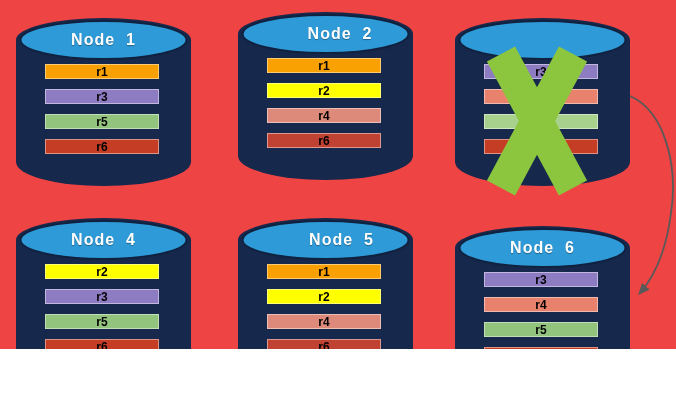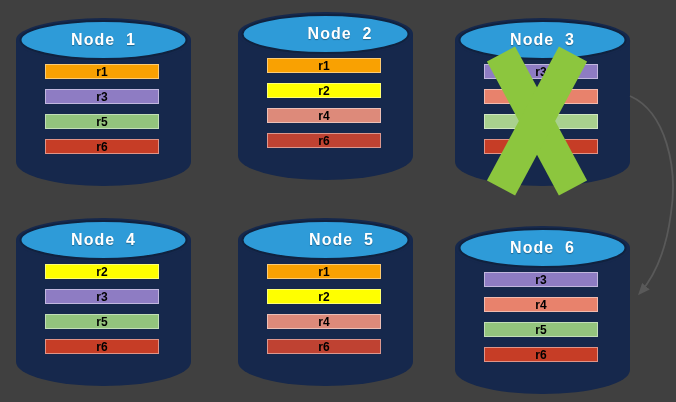--- a/index.html
+++ b/index.html
@@ -1,16 +1,16 @@
 <!DOCTYPE html>
 <html><head>
 <meta charset="utf-8">
 <style>
   html,body{margin:0;padding:0;background:#ffffff;font-family:"Liberation Sans",sans-serif;}
-  .canvas{position:relative;width:676px;height:402px;background:#404040;overflow:hidden;}
+  .canvas{position:relative;width:676px;height:349px;background:#ef4444;overflow:hidden;}
   .node{position:absolute;width:175px;height:180px;}
   .node svg.cyl{position:absolute;left:0;top:0;}
   .node-title{
     position:absolute;left:0;top:17px;width:100%;height:26px;
     text-align:center;color:#ffffff;font-weight:bold;font-size:16px;
     line-height:26px;letter-spacing:1px;white-space:pre;
     text-shadow:0 1px 1px rgba(0,0,0,0.35);
   }
   .bars{position:absolute;left:0;top:0;width:100%;height:100%;}
   .bar{
@@ -57,21 +57,20 @@
       <div class="bar b3" style="background-color: rgb(191, 66, 50);">r6</div>
     </div>
   </div>
 
   <div class="node" style="left:455px;top:10px;">
     <svg class="cyl" width="175" height="180" viewBox="0 0 175 180">
       <path d="M0,30 L0,152 A87.5,24 0 0 0 175,152 L175,30 Z" fill="#16284C"></path>
       <ellipse cx="87.5" cy="30" rx="87.5" ry="22" fill="#16284C"></ellipse>
       <ellipse cx="87.5" cy="30" rx="83" ry="19" fill="#2E9BD8" stroke="#10223F" stroke-width="2"></ellipse>
     </svg>
-    <div class="node-title">Node  3</div>
     <div class="bars">
       <div class="bar b0" style="background-color: rgb(142, 124, 195);">r3</div>
       <div class="bar b1" style="background-color: rgb(232, 130, 108);"></div>
       <div class="bar b2" style="background-color: rgb(169, 209, 142);"></div>
       <div class="bar b3" style="background-color: rgb(198, 61, 38);"></div>
     </div>
     <svg class="failure-x" width="112" height="150" viewBox="0 0 112 150">
       <line x1="20" y1="8" x2="92" y2="142" stroke="#8CC63E" stroke-width="32"></line>
       <line x1="92" y1="8" x2="20" y2="142" stroke="#8CC63E" stroke-width="32"></line>
     </svg>

